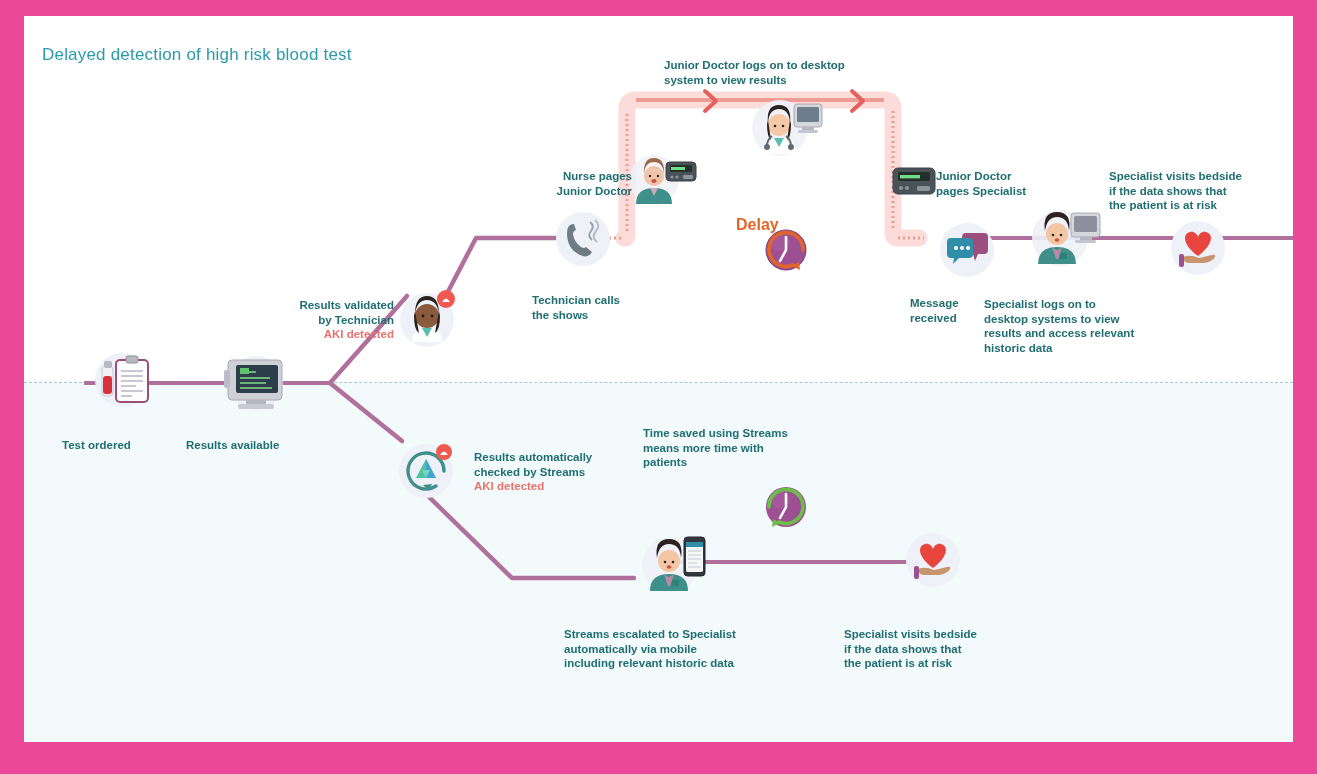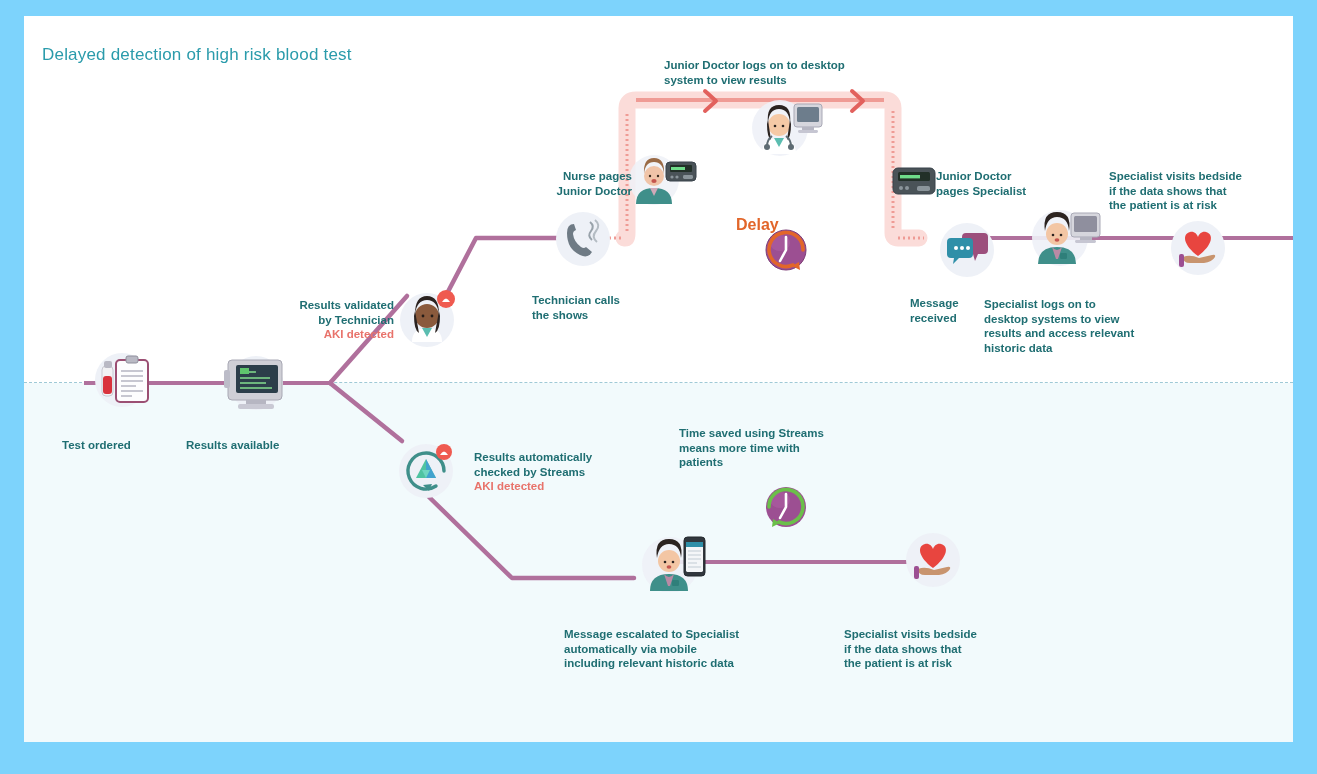--- a/index.html
+++ b/index.html
@@ -1,17 +1,17 @@
 <!DOCTYPE html>
 <html><head>
 <meta charset="utf-8">
 <style>
   html,body{margin:0;padding:0;background:#6b6b6b;}
   body{font-family:"Liberation Sans","DejaVu Sans",sans-serif;}
-  #stage{position:relative;width:1317px;height:774px;background:#7dd3fc;overflow:hidden;}
+  #stage{position:relative;width:1317px;height:774px;background:#ec4899;overflow:hidden;}
   #card{position:absolute;left:24px;top:16px;width:1269px;height:726px;background:#ffffff;overflow:hidden;}
   #topband{position:absolute;left:0;top:0;width:100%;height:367px;background:#ffffff;}
   #botband{position:absolute;left:0;top:367px;width:100%;height:359px;background:#f2fafc;}
   #divider{position:absolute;left:0;top:366px;width:100%;height:0;border-top:1px dashed #9fc9d6;}
   svg.lay{position:absolute;left:0;top:0;width:1269px;height:726px;overflow:visible;}
   .ttl{position:absolute;color:#2a9bab;font-size:17px;letter-spacing:.2px;white-space:nowrap;}
   #ttl-top{left:18px;top:29px;}
   #ttl-bot{left:18px;top:685px;}
   .lbl{position:absolute;color:#1f6e72;font-size:11.5px;font-weight:bold;line-height:14.5px;text-align:left;white-space:nowrap;}
   .lbl.r{text-align:right;}
@@ -278,21 +278,21 @@
         <circle cx="46" cy="12" r="8" fill="#ef5a50"></circle>
         <path d="M42 15 q4-7 8 0z" fill="#ffffff"></path>
       </svg>
     </div>
     <div class="lbl" style="left:450px;top:434px;width:230px;text-align:left;">
       <div>Results automatically</div>
       <div>checked by Streams</div>
       <div class="aki">AKI detected</div>
     </div>
 
-    <div class="lbl" style="left:655px;top:410px;width:216px;">
+    <div class="lbl" style="left:619px;top:410px;width:216px;">
       <div>Time saved using Streams</div>
       <div>means more time with</div>
       <div>patients</div>
     </div>
     <div class="node" style="left:731px;top:460px;">
       <svg width="62" height="62" viewBox="0 0 62 62">
         <circle cx="31" cy="31" r="20" fill="#9c4f92"></circle>
         <ellipse cx="25" cy="24" rx="10" ry="8" fill="#ad5fa3" opacity=".6"></ellipse>
         <path d="M31 18 L31 31 L25 42" stroke="#ffffff" stroke-width="2.6" fill="none" stroke-linecap="round" stroke-linejoin="round"></path>
         <path d="M14 31 a17 17 0 1 1 10 15" stroke="#6bbf4a" stroke-width="3.6" fill="none" stroke-linecap="round"></path>
@@ -317,21 +317,21 @@
         <g stroke="#c9d3da" stroke-width="1.2">
           <line x1="52" y1="17" x2="65" y2="17"></line>
             <line x1="52" y1="21" x2="65" y2="21"></line>
           <line x1="52" y1="25" x2="65" y2="25"></line>
             <line x1="52" y1="29" x2="61" y2="29"></line>
           <line x1="52" y1="33" x2="65" y2="33"></line>
         </g>
       </svg>
     </div>
     <div class="lbl" style="left:540px;top:611px;width:230px;">
-      <div>Message escalated to Specialist</div>
+      <div>Streams escalated to Specialist</div>
       <div>automatically via mobile</div>
       <div>including relevant historic data</div>
     </div>
 
     <div class="node" style="left:880px;top:515px;">
       <svg width="58" height="58" viewBox="0 0 58 58">
         <circle cx="29" cy="29" r="27" fill="#eef1f7"></circle>
         <path d="M29 37 C 14 26 13 15 21 13 C 25 12 28 15 29 18 C 30 15 33 12 37 13 C 45 15 44 26 29 37z" fill="#e8453f"></path>
         <path d="M14 38 q0 6 7 6 h14 q8 -1 11 -6 q1 -3 -3 -2 l-13 3 q-9 -4 -16 -1z" fill="#c8946e"></path>
         <rect x="10" y="35" width="5" height="13" rx="2" fill="#9c4f92"></rect>

